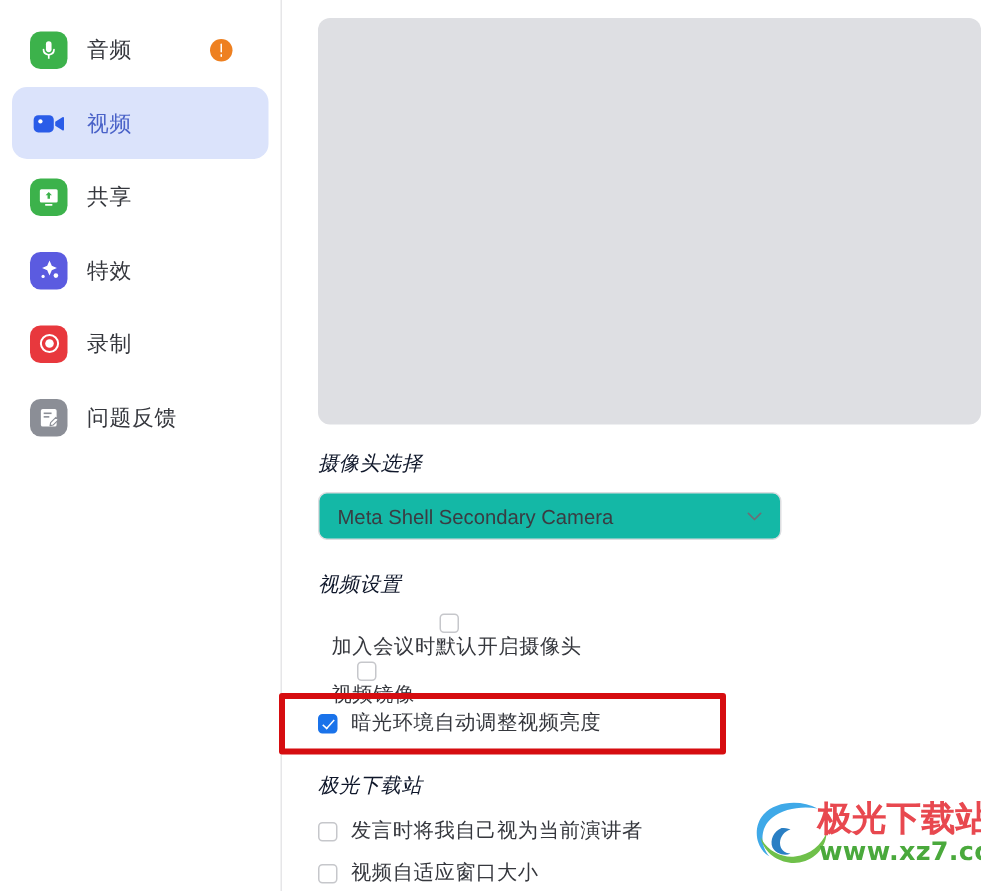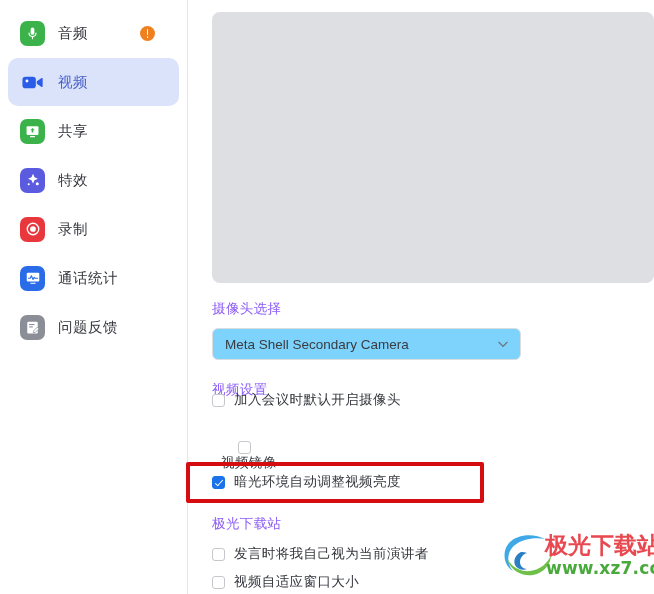--- a/index.html
+++ b/index.html
@@ -113,38 +113,39 @@
     top: 12px;
     width: 442px;
     height: 271px;
     background: #dedfe3;
     border-radius: 8px;
   }
 
   .section-label {
     position: absolute;
     font-size: 13.5px;
-    color: #8b5cf6;
+    color: #0f172a;
     letter-spacing: 0.4px;
     white-space: nowrap;
+    font-style: italic;
   }
   .label-camera { left: 24px; top: 300px; }
   .label-video  { left: 24px; top: 381px; }
   .label-layout { left: 24px; top: 515px; }
 
   .select-box {
     position: absolute;
     left: 24px;
     top: 328px;
     width: 309px;
     height: 32px;
     box-sizing: border-box;
     border: 1px solid #dcdde0;
     border-radius: 6px;
-    background: #7dd3fc;
+    background: #14b8a6;
     display: flex;
     align-items: center;
     padding: 0 10px 0 12px;
     cursor: pointer;
   }
   .select-value {
     flex: 1 1 auto;
     font-size: 13.5px;
     color: #3a3c42;
     white-space: nowrap;
@@ -192,21 +193,21 @@
     border-width: 0 1.8px 1.8px 0;
     transform: rotate(42deg);
   }
   .check-label {
     margin-left: 9px;
     font-size: 13.5px;
     color: #35373d;
     letter-spacing: 0.4px;
   }
 
-  .row-y1 { top: 390px; }
+  .row-y1 { top: 409px; flex-direction: column; }
   .row-y2 { top: 441px; flex-direction: column; }
   .row-y3 { top: 472px; }
   .row-y4 { top: 544px; }
   .row-y5 { top: 572px; }
 
   .redbox {
     position: absolute;
     left: 186px;
     top: 462px;
     width: 298px;
@@ -311,30 +312,20 @@
     <div class="nav-item">
       <span class="nav-icon" style="background:#e8383d">
         <svg width="16" height="16" viewBox="0 0 24 24">
             <circle cx="12" cy="12" r="8.6" fill="none" stroke="#ffffff" stroke-width="2"></circle>
             <circle cx="12" cy="12" r="4.3" fill="#ffffff"></circle>
           </svg>
       </span>
       <span class="nav-label">录制</span>
     </div>
 
-    <div class="nav-item">
-      <span class="nav-icon" style="background:#2a6ce8">
-        <svg width="16" height="16" viewBox="0 0 24 24">
-          <rect x="2.6" y="4.2" width="18.8" height="13" rx="1.6" fill="#ffffff"></rect>
-          <rect x="8" y="19" width="8" height="1.7" rx="0.8" fill="#ffffff"></rect>
-          <path d="M5.2 12.4h2.6l1.8-3.8 2.4 5.6 1.8-3.2 1.4 1.4h3.6" fill="none" stroke="#2a6ce8" stroke-width="1.7" stroke-linejoin="round" stroke-linecap="round"></path>
-        </svg>
-      </span>
-      <span class="nav-label">通话统计</span>
-    </div>
 
     <div class="nav-item">
       <span class="nav-icon" style="background:#8b8e96">
         <svg width="15" height="15" viewBox="0 0 24 24">
           <rect x="3.6" y="2.6" width="16.8" height="18.8" rx="2" fill="#ffffff"></rect>
           <rect x="6.6" y="6.4" width="8.4" height="1.7" fill="#8b8e96"></rect>
           <rect x="6.6" y="10.2" width="6" height="1.7" fill="#8b8e96"></rect>
           <path d="M19.6 11.6l2.6 2.6-5.6 5.6-3.2.6.6-3.2z" fill="#ffffff" stroke="#8b8e96" stroke-width="1.2" stroke-linejoin="round"></path>
         </svg>
       </span>

